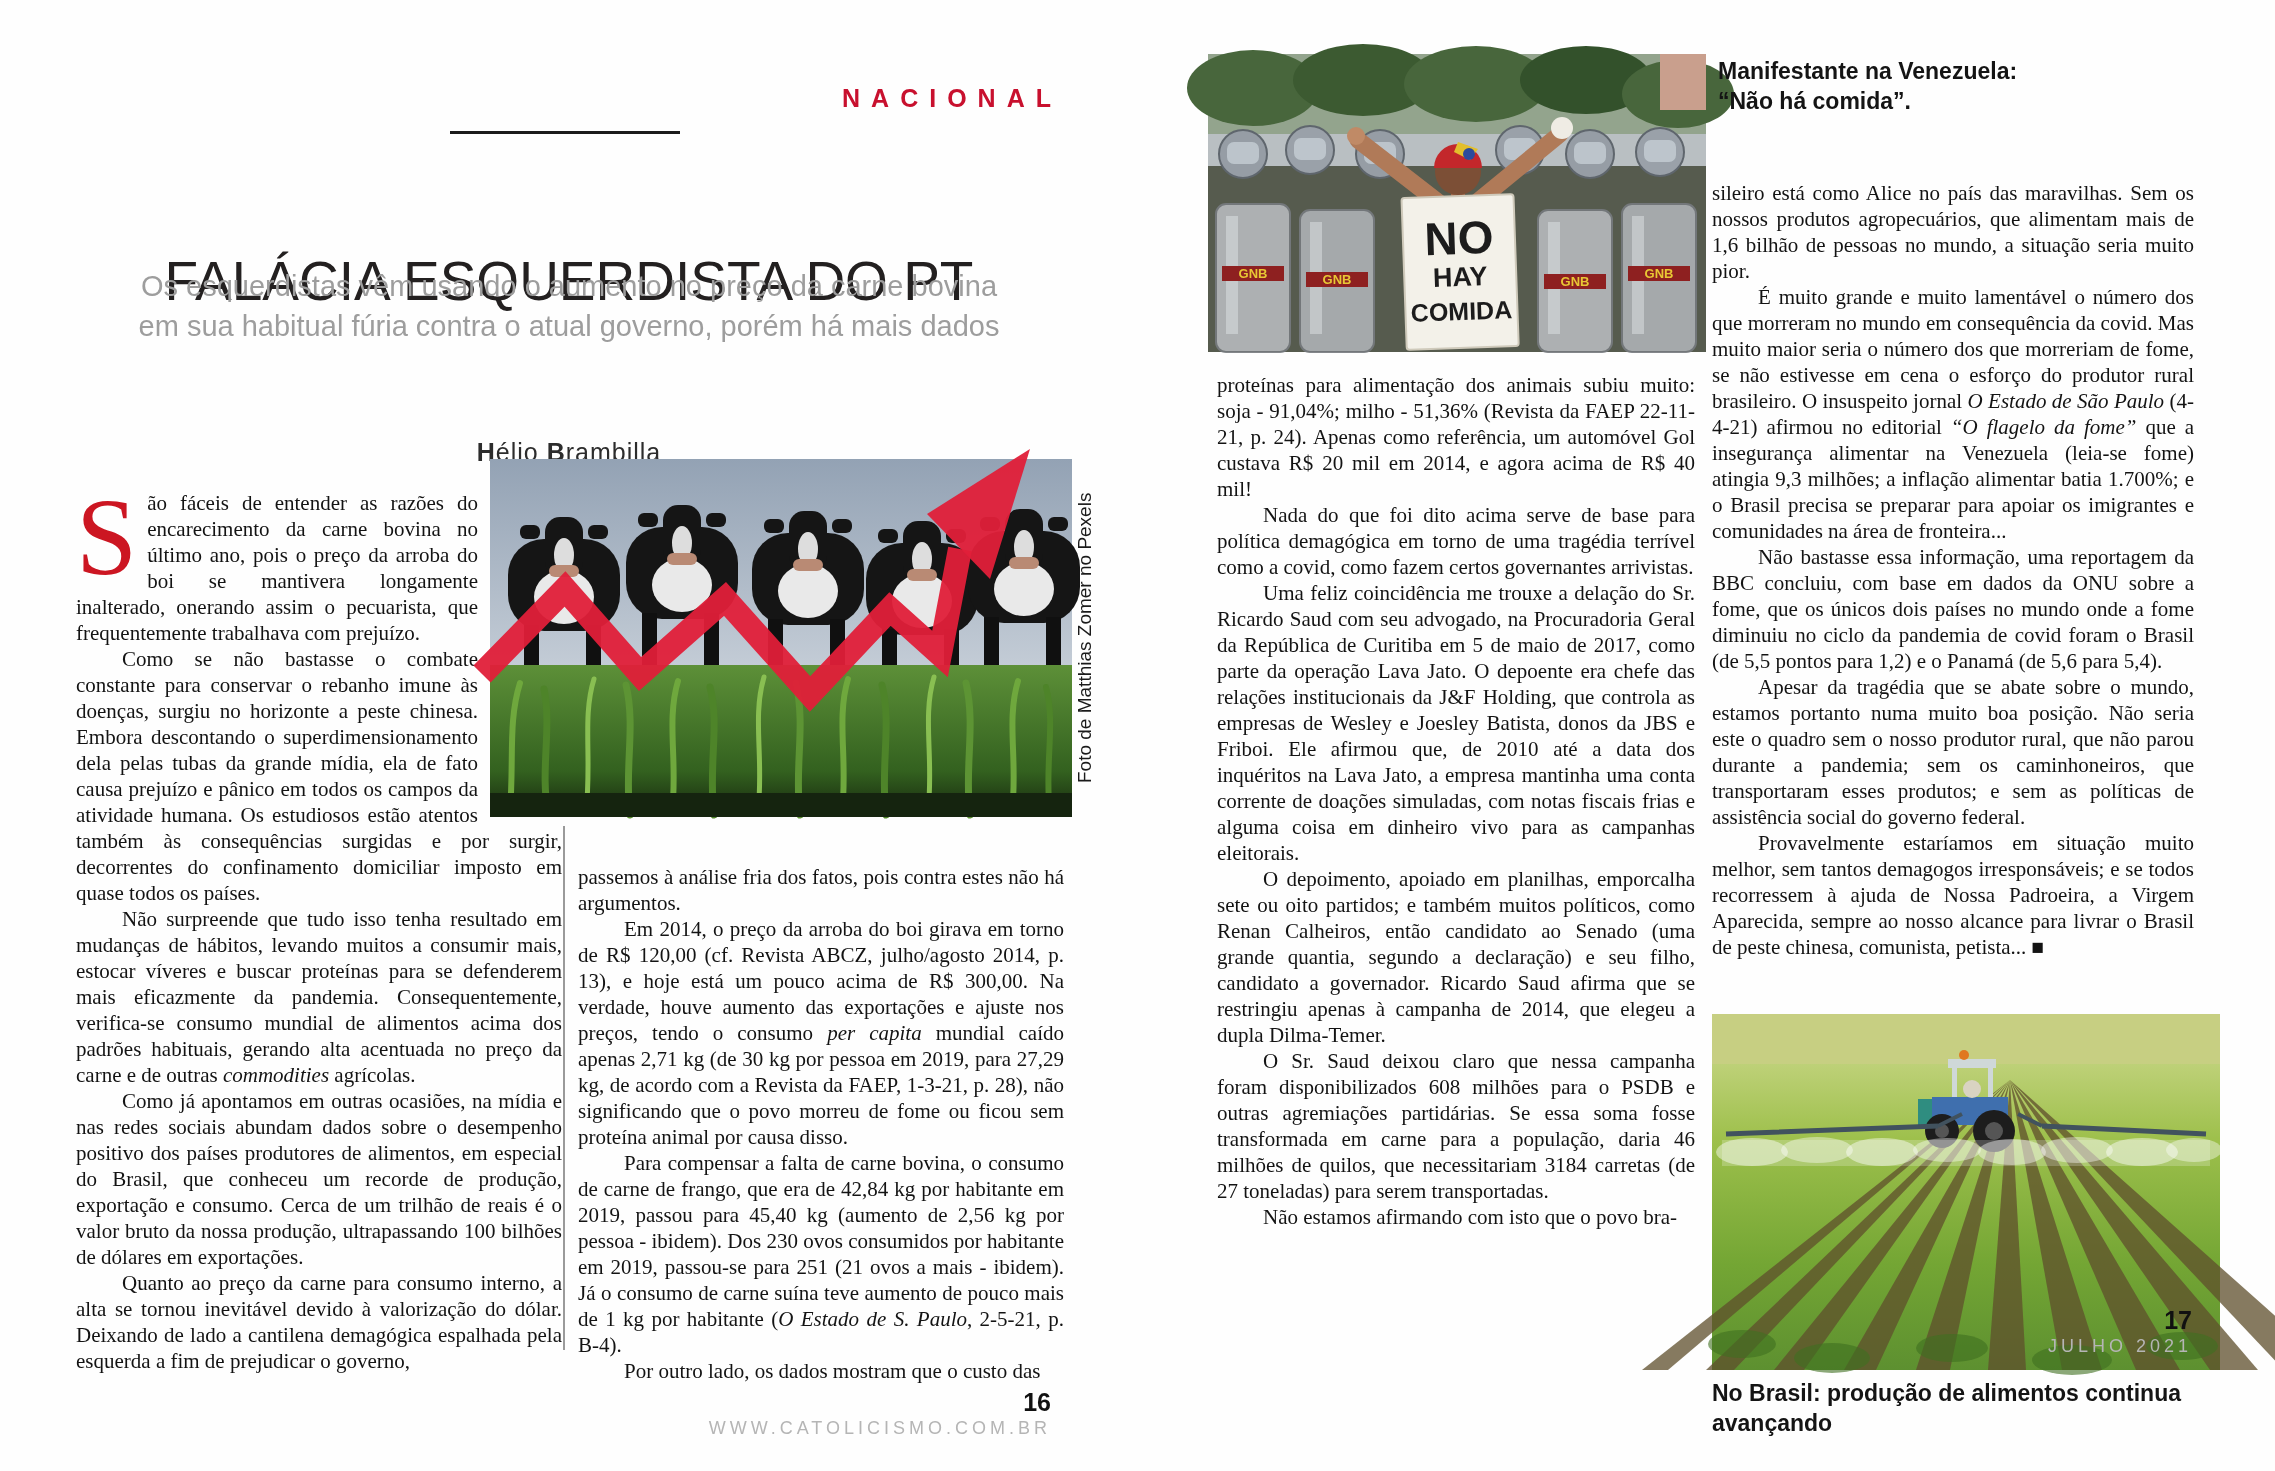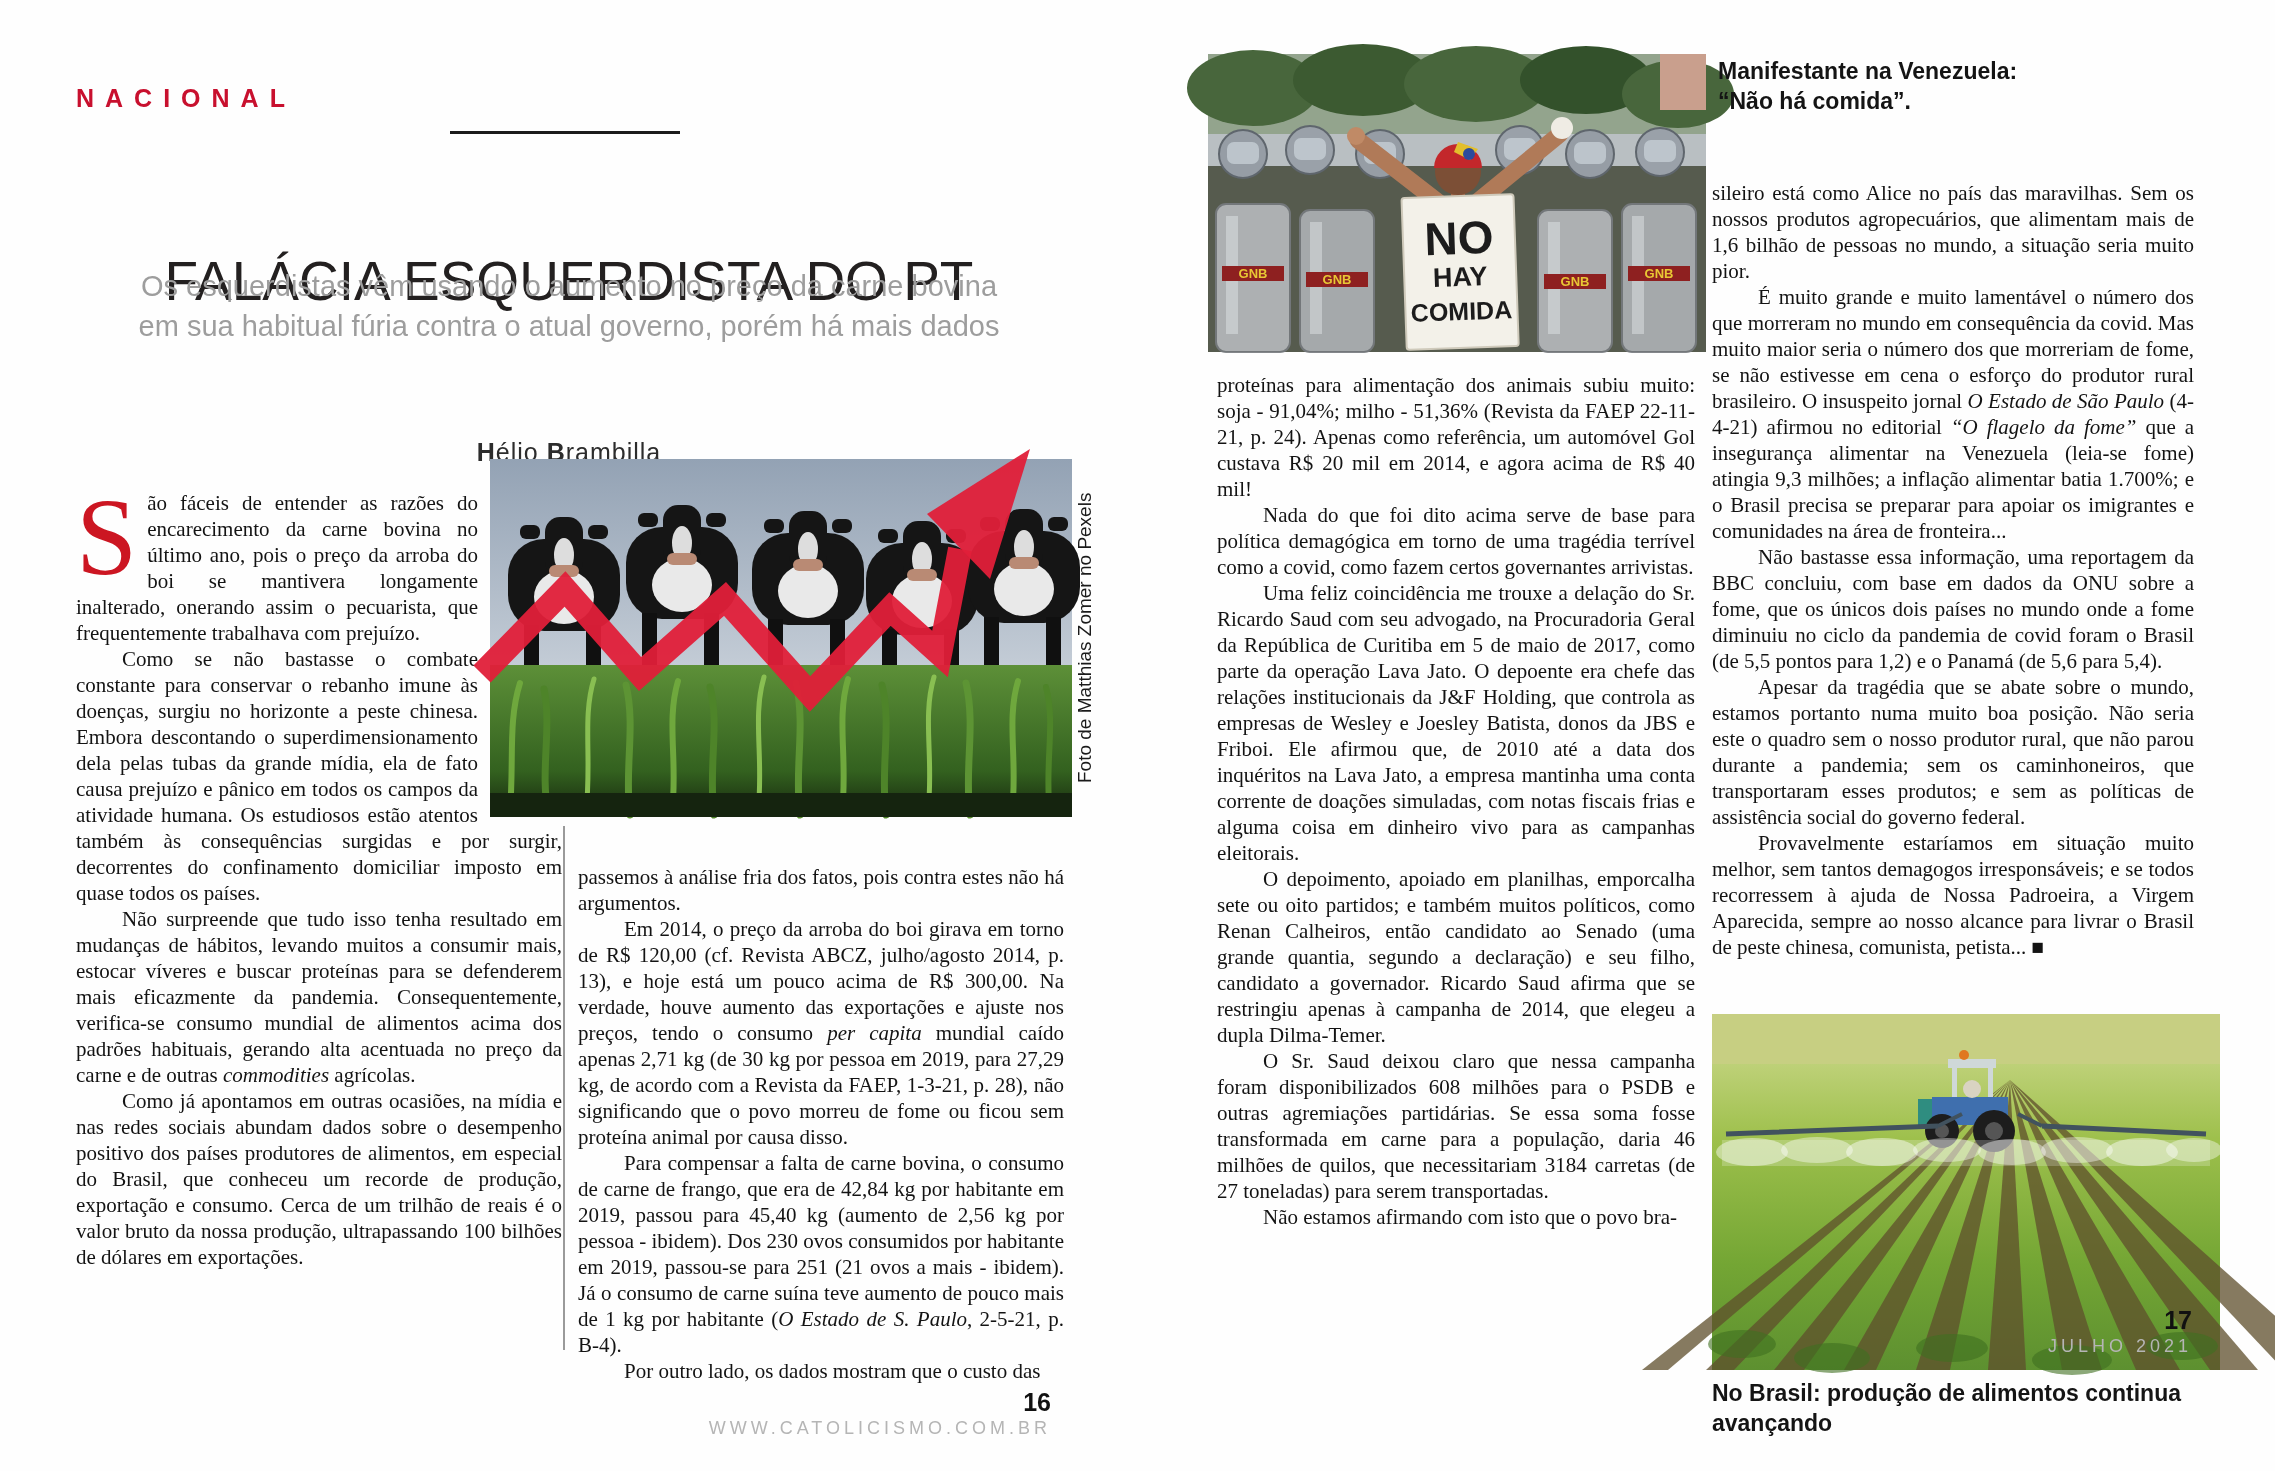--- a/index.html
+++ b/index.html
@@ -4,21 +4,21 @@
 <style>
   html,body{margin:0;padding:0;background:#e8e8e8;}
   #spread{
     position:relative; width:2275px; height:1471px; background:#fefefe;
     font-family:"Liberation Serif", serif; color:#141414; overflow:hidden;
   }
   .abs{position:absolute;}
 
   
   .kicker{
-    left:76px; top:84px; width:986px; text-align:left;
+    left:76px; top:84px; width:986px; text-align:right;
     font-family:"Liberation Sans",sans-serif; font-weight:bold;
     font-size:25px; letter-spacing:11px; color:var(--accent-red);
   }
   .kicker-rule{left:450px; top:131px; width:230px; height:3px; background:#1c1c1c;}
   .article-title{
     left:76px; top:212px; width:986px; text-align:center;
     font-family:"Liberation Sans",sans-serif; font-weight:400;
     font-size:55px; color:#232020; letter-spacing:0px; white-space:nowrap;
   }
   .subtitle{
@@ -96,20 +96,21 @@
 
     <div class="abs byline"><b>H</b>élio <b>B</b>rambilla</div>
 
     <div class="abs col col1">
       <div class="img-intrusion"></div>
       <p class="lead-para"><span class="dropcap">S</span><span>ão fáceis de entender as razões do encarecimento da carne bovina no último ano, pois o preço da arroba do boi se mantivera longamente inalterado, onerando assim o pecuarista, que frequentemente trabalhava com prejuízo.</span></p>
       <div class="paras">
           <p>Como se não bastasse o combate constante para conservar o rebanho imune às doenças, surgiu no horizonte a peste chinesa. Embora descontando o superdimensionamento dela pelas tubas da grande mídia, ela de fato causa prejuízo e pânico em todos os campos da atividade humana. Os estudiosos estão atentos também às consequências surgidas e por surgir, decorrentes do confinamento domiciliar imposto em quase todos os países.</p>
           <p>Não surpreende que tudo isso tenha resultado em mudanças de hábitos, levando muitos a consumir mais, estocar víveres e buscar proteínas para se defenderem mais eficazmente da pandemia. Consequentemente, verifica-se consumo mundial de alimentos acima dos padrões habituais, gerando alta acentuada no preço da carne e de outras <i>commodities</i> agrícolas.</p>
           <p>Como já apontamos em outras ocasiões, na mídia e nas redes sociais abundam dados sobre o desempenho positivo dos países produtores de alimentos, em especial do Brasil, que conheceu um recorde de produção, exportação e consumo. Cerca de um trilhão de reais é o valor bruto da nossa produção, ultrapassando 100 bilhões de dólares em exportações.</p>
+          <p>Quanto ao preço da carne para consumo interno, a alta se tornou inevitável devido à valorização do dólar. Deixando de lado a cantilena demagógica espalhada pela esquerda a fim de prejudicar o governo,</p>
         </div>
     </div>
 
     <figure class="abs figure fig-cattle" style="margin:0">
       <svg viewBox="0 0 582 358" width="582" height="358">
         <defs>
           <linearGradient id="sky" x1="0" y1="0" x2="0" y2="1">
             <stop offset="0" stop-color="#93a2b4"></stop>
               <stop offset="1" stop-color="#c9d1da"></stop>
           </linearGradient>

